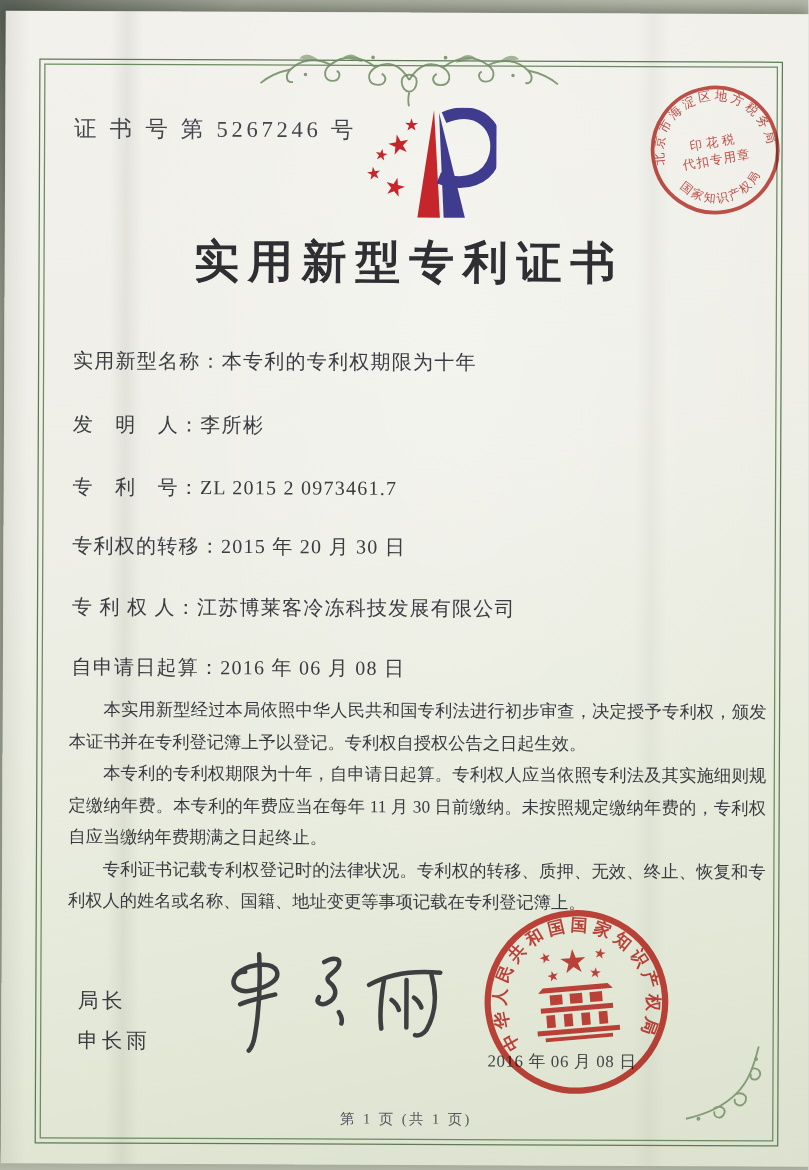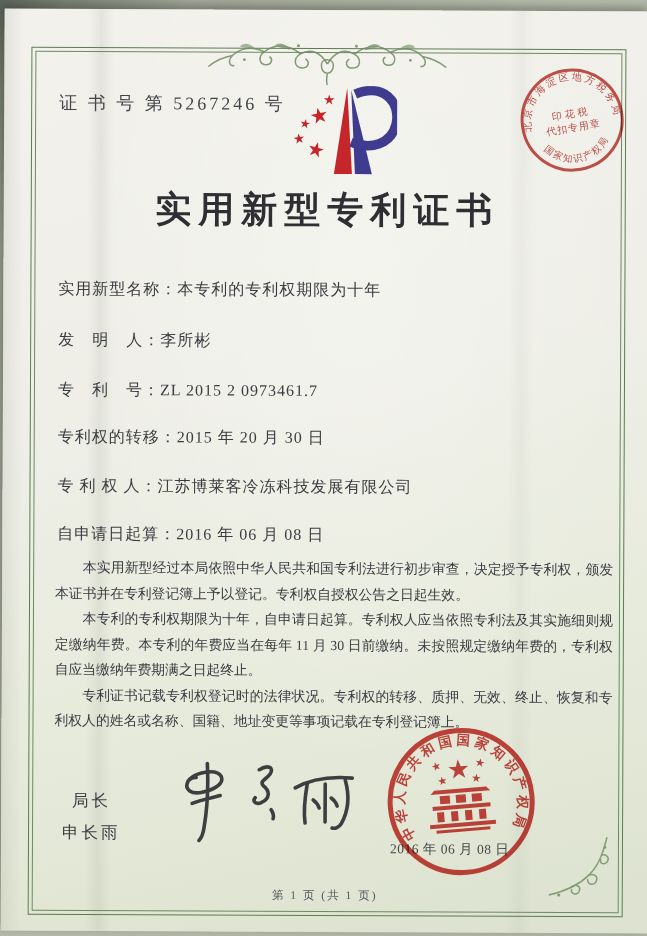--- a/index.html
+++ b/index.html
@@ -20,21 +20,21 @@
   .abs{position:absolute;}
   .cert-no{left:55px;top:82px;font-size:18px;letter-spacing:3px;color:#44454b;}
   .title{left:0;right:0;top:176px;text-align:center;font-size:36px;font-weight:bold;
     letter-spacing:7px;color:#2e2e33;}
   .row{left:55px;font-size:16px;color:#3b3c42;letter-spacing:1px;white-space:nowrap;}
   .row-0{top:270px;} .row-1{top:321px;} .row-2{top:371px;}
   .row-3{top:418px;} .row-4{top:467px;} .row-5{top:515px;}
   .paras{left:53px;top:546px;width:558px;font-size:13.8px;line-height:25.5px;
     color:#3a3b41;text-align:justify;}
   .paras p{margin:0;text-indent:2em;}
-  .signer{left:61px;top:776px;font-size:16.5px;color:#3b3c42;letter-spacing:3px;line-height:32px;text-align:center;}
+  .signer{left:61px;top:776px;font-size:16.5px;color:#3b3c42;letter-spacing:3px;line-height:32px;}
   .sig-svg{left:162px;top:742px;z-index:3;}
   .tax-stamp{left:509px;top:50px;transform:rotate(-10deg);mix-blend-mode:multiply;opacity:.92;z-index:2;}
   .office-seal{left:381px;top:712px;transform:rotate(-5deg);mix-blend-mode:multiply;opacity:.94;z-index:2;}
   .issue-date{left:389px;top:830px;width:160px;font-size:13.5px;color:#4d4e55;
     letter-spacing:.5px;z-index:4;mix-blend-mode:multiply;white-space:nowrap;}
   .footer{left:27px;top:878px;width:594px;text-align:center;font-size:11.5px;
     letter-spacing:2px;color:#54555b;}
   .logo-svg{left:285px;top:76px;z-index:1;}
   .orn-top{left:200px;top:24px;}
   .orn-corner{left:540px;top:822px;opacity:.8;}

